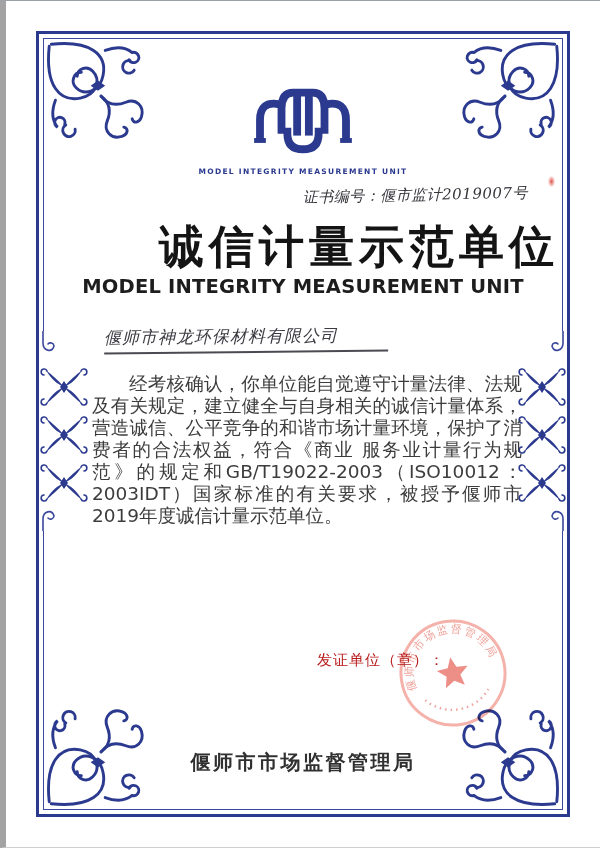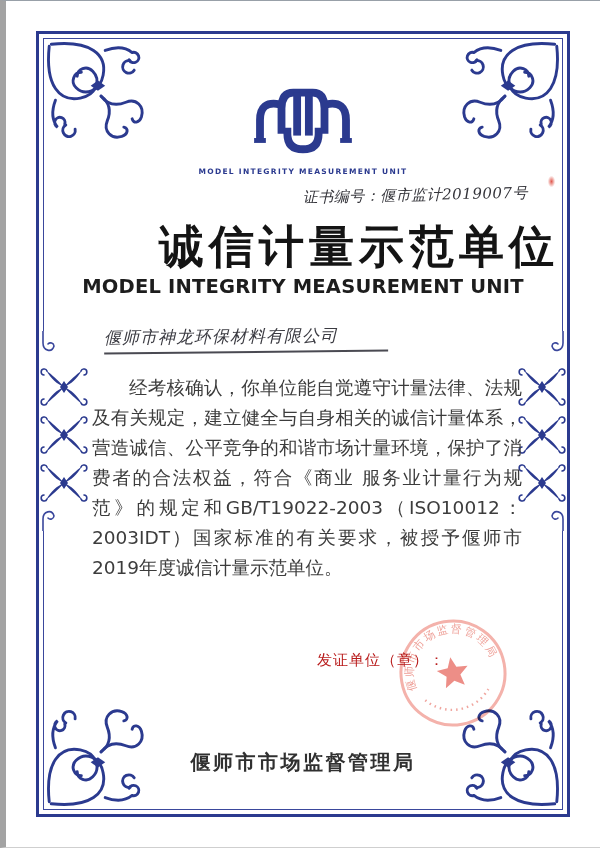--- a/index.html
+++ b/index.html
@@ -43,21 +43,21 @@
   }
   
   .company{
     position:absolute;top:320px;left:98px;width:284px;height:30px;
     font-family:"DejaVu Serif","Liberation Serif",serif;font-style:italic;
     font-size:17px;color:#3b3b42;border-bottom:2px solid #4a4a52;
     transform:rotate(-0.6deg);letter-spacing:1px;line-height:30px;
   }
   .body-text{
     position:absolute;top:372px;left:86px;width:430px;
-    font-size:18.5px;line-height:30px;color:#3c3c3c;
+    font-size:18.5px;line-height:22px;color:#3c3c3c;
     text-align:justify;text-indent:2em;margin:0;
   }
   
   .issuer-line{
     position:absolute;top:650px;left:311px;
     font-size:15px;color:#b91c1c;letter-spacing:1px;font-weight:500;
   }
   .seal{
     position:absolute;left:387px;top:612px;width:120px;height:120px;
     transform:rotate(-10deg);opacity:0.85;mix-blend-mode:multiply;

